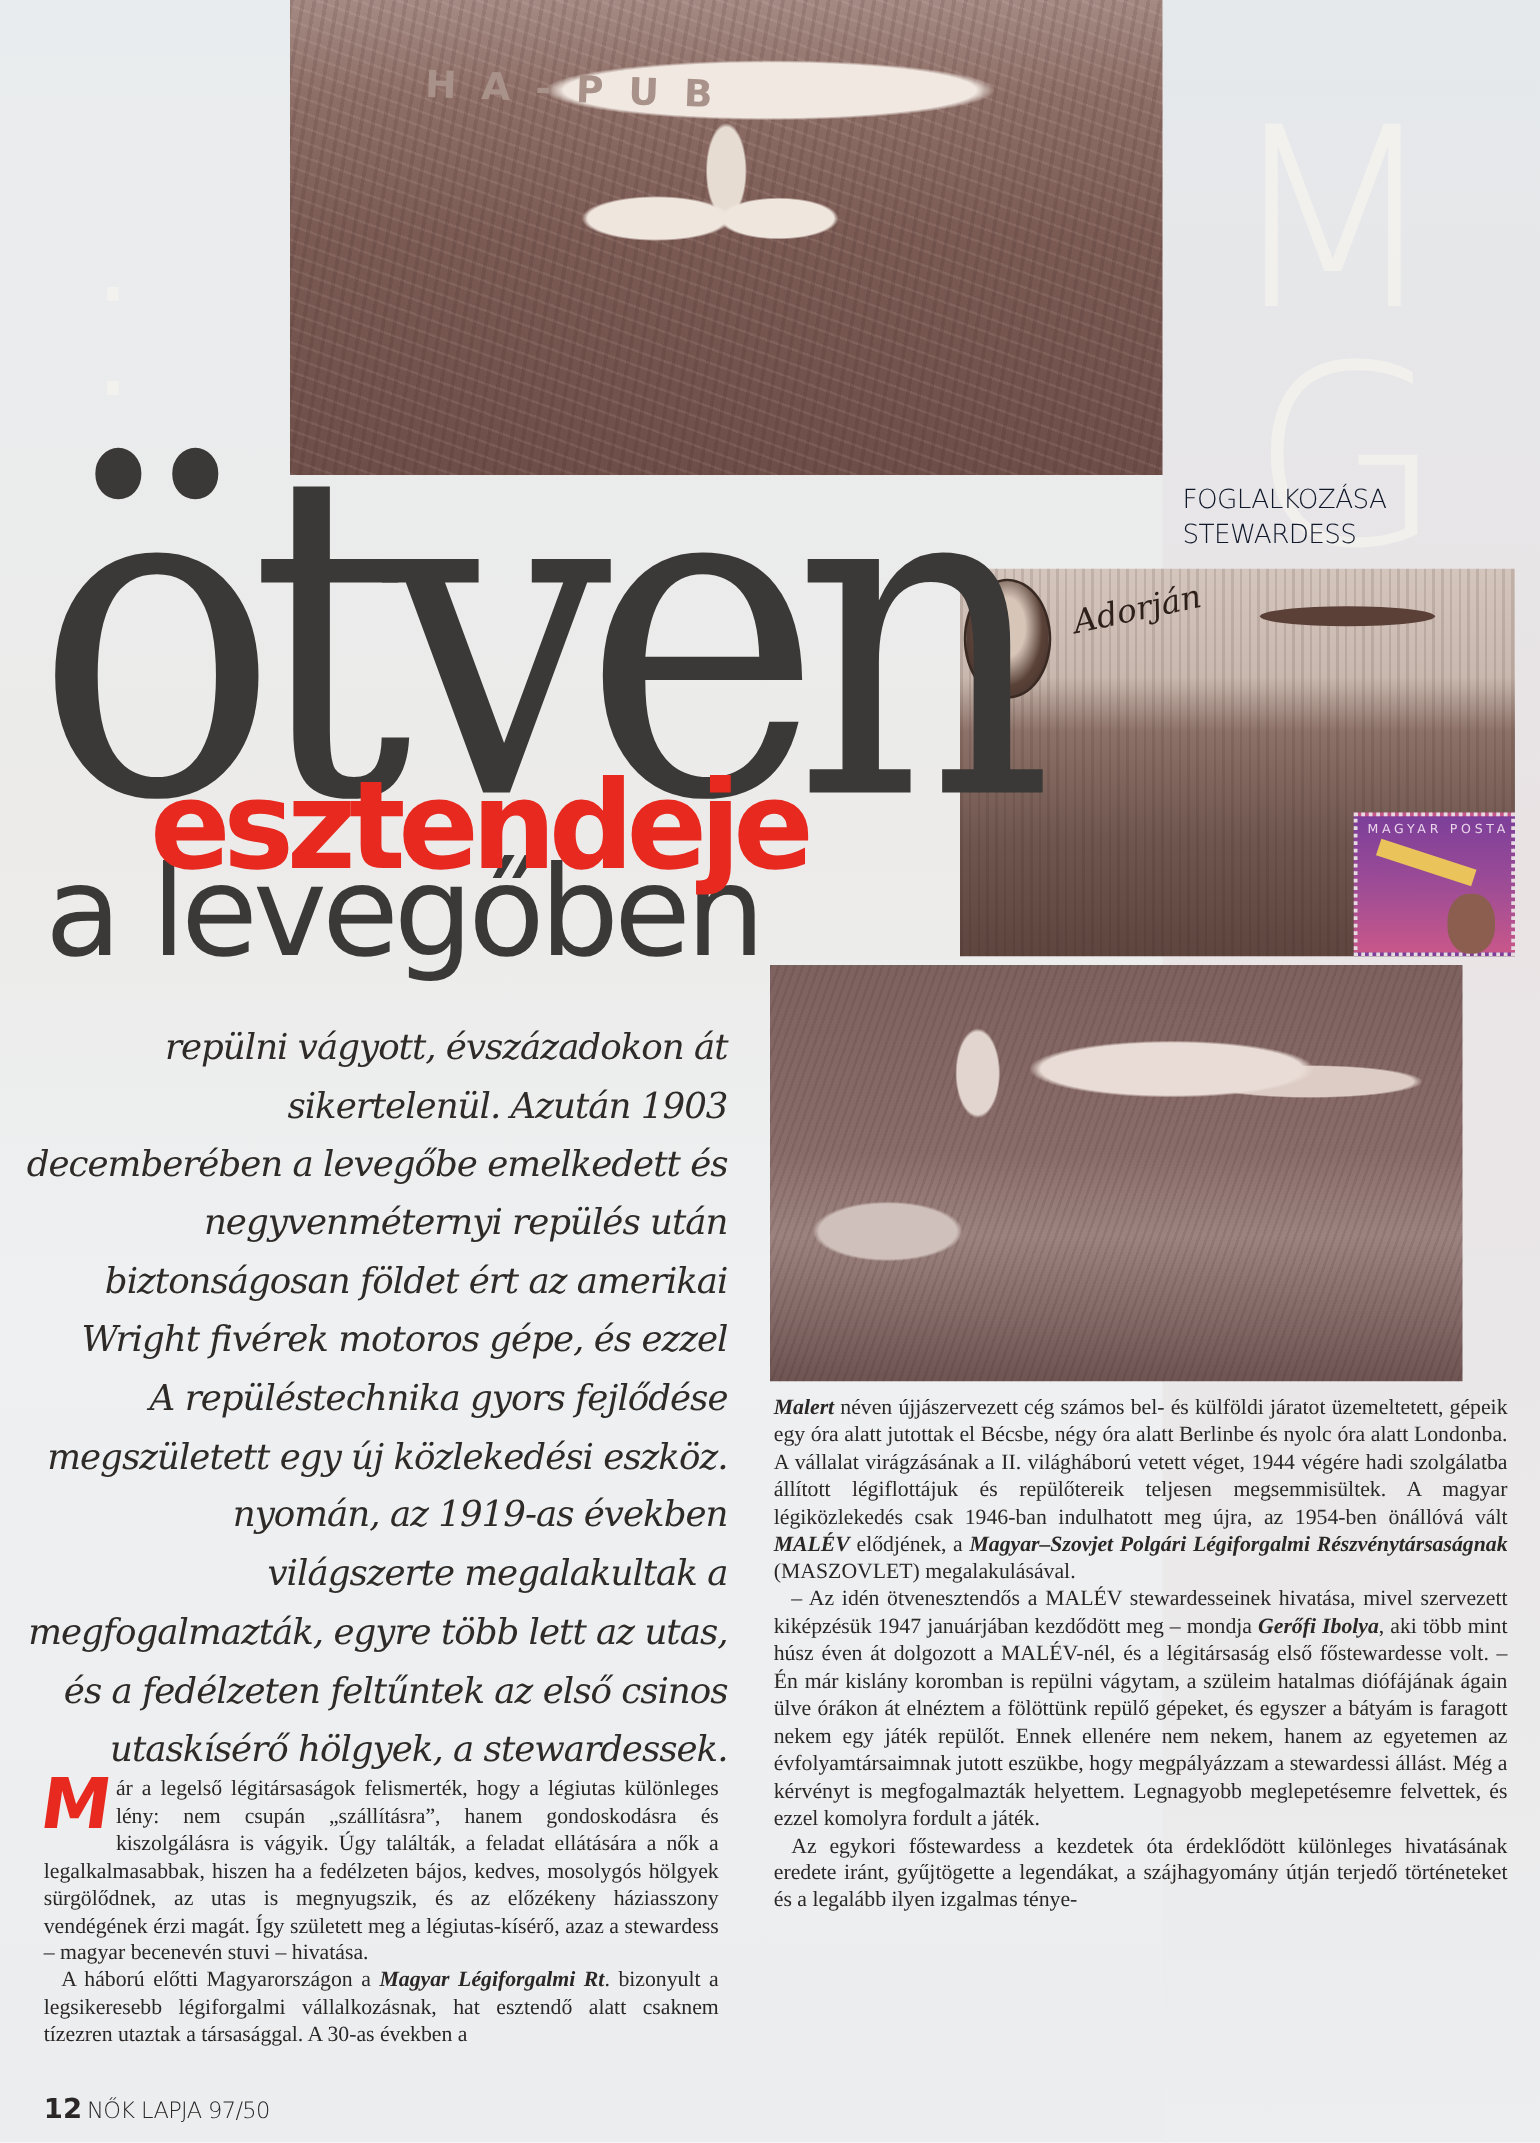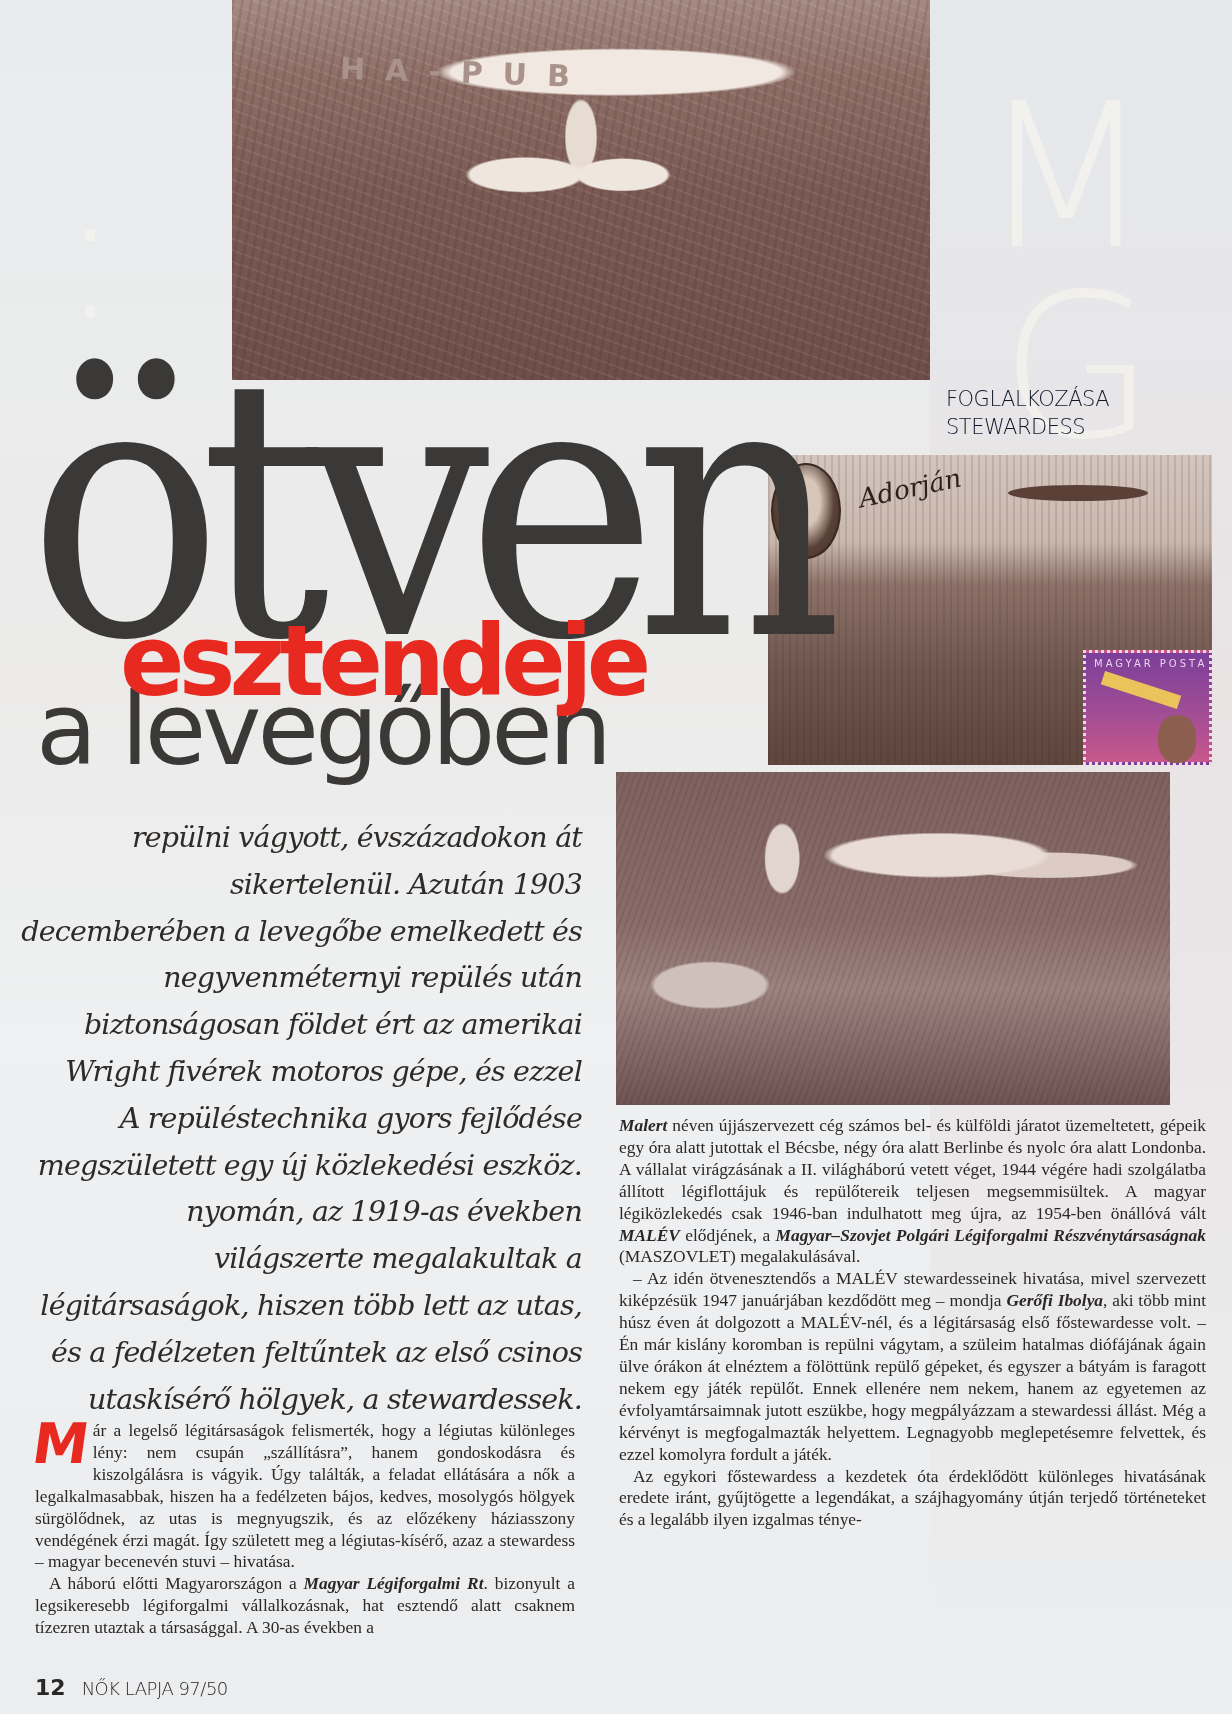--- a/index.html
+++ b/index.html
@@ -57,21 +57,21 @@
   .pull .ln{display:block;white-space:nowrap;}
   .col{position:absolute;font-family:"Liberation Serif",serif;font-size:17.4px;line-height:21.9px;color:#2b2726;text-align:justify;}
   .col p{margin:0;text-indent:14px;}
   .col p.first{text-indent:0;}
   .col-left{left:35px;top:1420px;width:540px;}
   .col-right{left:619px;top:1115px;width:587px;}
   .dropcap{float:left;font-family:"DejaVu Sans",sans-serif;font-weight:bold;font-size:56px;line-height:44px;
     color:#e8291f;margin:2px 4px 0 -2px;transform:skewX(-8deg);}
   .footer{position:absolute;left:35px;top:1675px;font-family:"DejaVu Sans",sans-serif;color:#2b2726;}
   .footer .pg{font-weight:bold;font-size:22px;}
-  .footer .mag{font-size:18px;font-weight:300;margin-left:16px;letter-spacing:-0.5px;}
+  .footer .mag{font-size:18px;font-weight:300;margin-left:4px;letter-spacing:-0.5px;}
   i,em{font-style:italic;font-weight:bold;}
 </style>
 </head>
 <body>
 
 <div class="bg-tint" style="left:930px;top:0;width:302px;height:1714px;background:linear-gradient(180deg,#e5e9ec 0%,#e9e3e4 40%,#eceeef 100%);"></div>
 <div class="ghost" style="left:980px;top:60px;font-size:200px;">M</div>
 <div class="ghost" style="left:1000px;top:250px;font-size:200px;">G</div>
 <div class="ghost" style="left:60px;top:150px;font-size:180px;">:</div>
 
@@ -105,21 +105,21 @@
   <span class="ln">repülni vágyott, évszázadokon át</span>
   <span class="ln">sikertelenül. Azután 1903</span>
   <span class="ln">decemberében a levegőbe emelkedett és</span>
   <span class="ln">negyvenméternyi repülés után</span>
   <span class="ln">biztonságosan földet ért az amerikai</span>
   <span class="ln">Wright fivérek motoros gépe, és ezzel</span>
   <span class="ln">A repüléstechnika gyors fejlődése</span>
   <span class="ln">megszületett egy új közlekedési eszköz.</span>
   <span class="ln">nyomán, az 1919-as években</span>
   <span class="ln">világszerte megalakultak a</span>
-  <span class="ln">légitársaságok, hiszen több lett az utas,</span>
+  <span class="ln">megfogalmazták, egyre több lett az utas,</span>
   <span class="ln">és a fedélzeten feltűntek az első csinos</span>
   <span class="ln">utaskísérő hölgyek, a stewardessek.</span>
 </div>
 
 <div class="col col-left">
   <p class="first"><span class="dropcap">M</span><span>ár a legelső légitársaságok felismerték, hogy a légiutas különleges lény: nem csupán „szállításra”, hanem gondoskodásra és kiszolgálásra is vágyik. Úgy találták, a feladat ellátására a nők a legalkalmasabbak, hiszen ha a fedélzeten bájos, kedves, mosolygós hölgyek sürgölődnek, az utas is megnyugszik, és az előzékeny háziasszony vendégének érzi magát. Így született meg a légiutas-kísérő, azaz a stewardess – magyar becenevén stuvi – hivatása.</span></p>
   <p><span>A háború előtti Magyarországon a </span><em>Magyar Légiforgalmi Rt</em><span>. bizonyult a legsikeresebb légiforgalmi vállalkozásnak, hat esztendő alatt csaknem tízezren utaztak a társasággal. A 30-as években a</span></p>
 </div>
 
 <div class="col col-right">

